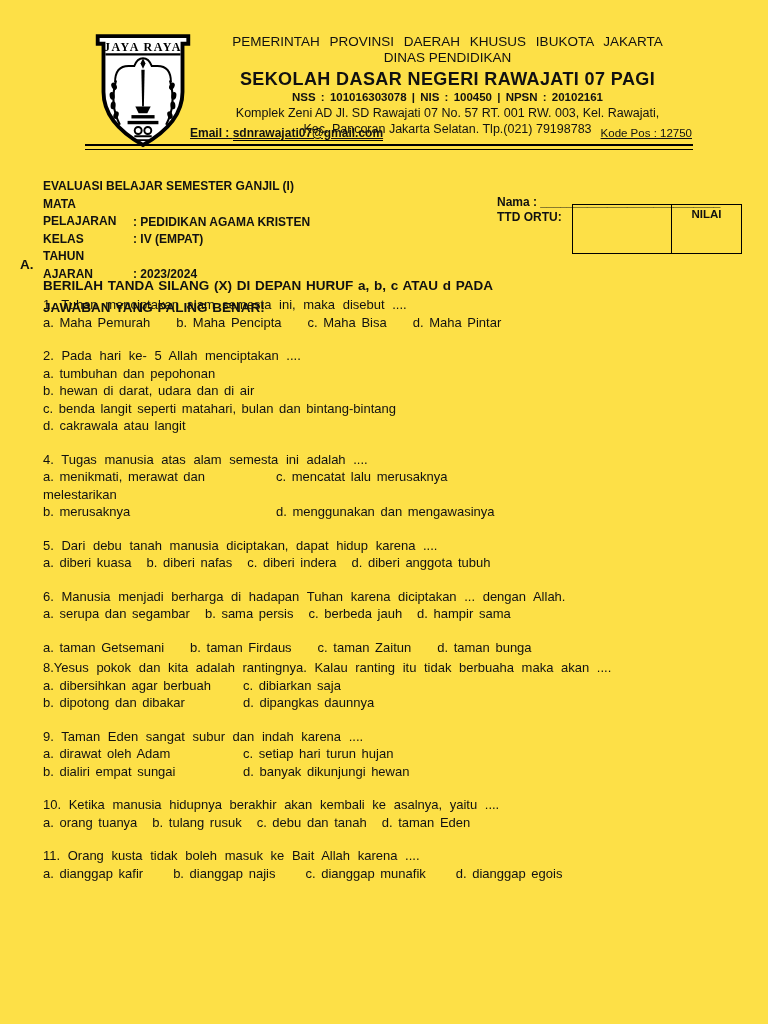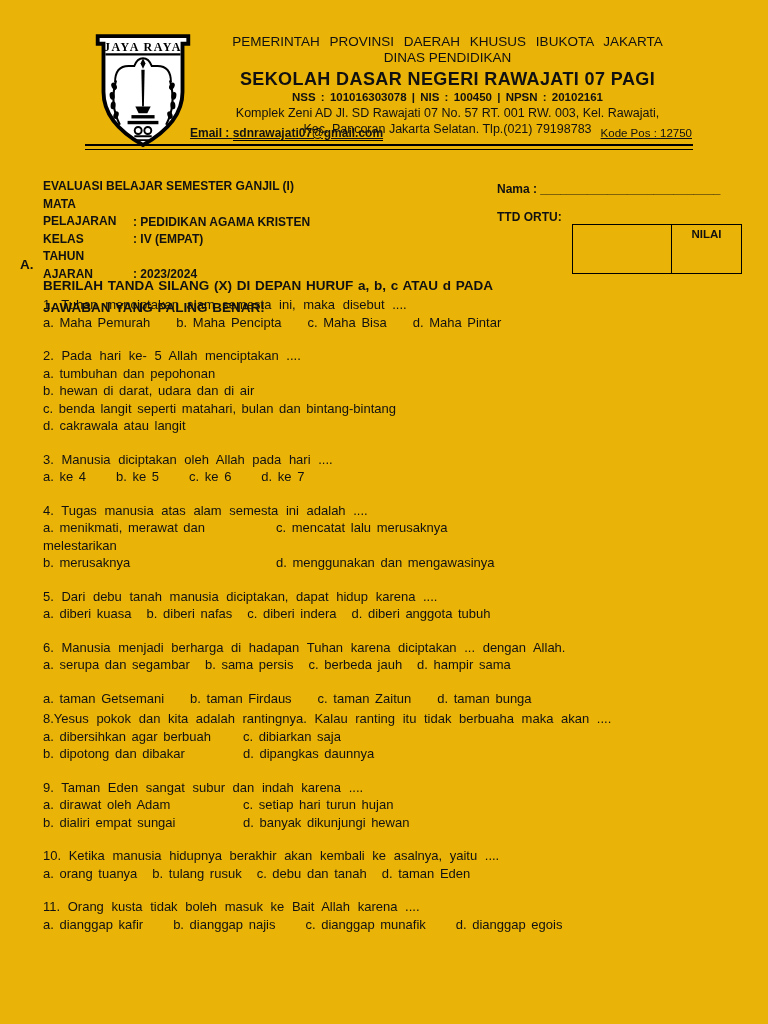--- a/index.html
+++ b/index.html
@@ -1,39 +1,39 @@
 <!DOCTYPE html>
 <html><head>
 <meta charset="utf-8">
 <style>
   html,body{margin:0;padding:0;background:#e8e8e8;}
   .page{
-    position:relative;width:768px;height:1024px;background:#eab308;
+    position:relative;width:768px;height:1024px;background:#fde047;
     font-family:"Liberation Sans", sans-serif;color:#111;overflow:hidden;
     margin:0 auto;
   }
   
   .logo{position:absolute;left:90px;top:31px;width:106px;height:120px;}
   .hdr-text{position:absolute;left:190px;top:33px;width:515px;text-align:center;}
   .hdr-line1{font-size:13.5px;word-spacing:6px;line-height:17px;}
   .hdr-line2{font-size:13.5px;line-height:16px;margin-bottom:2px;}
   .hdr-school{font-size:18px;font-weight:bold;letter-spacing:.4px;line-height:22px;}
   .hdr-ids{font-size:11.5px;font-weight:bold;line-height:15px;word-spacing:2px;}
   .hdr-addr{font-size:12.5px;font-weight:normal;line-height:16px;}
   .hdr-mailrow{position:absolute;left:190px;top:126px;width:502px;display:flex;justify-content:space-between;align-items:baseline;text-decoration:underline;}
   .hdr-email{font-size:12px;font-weight:bold;}
   .hdr-email .mail{border-bottom:1.5px solid #000;}
   .hdr-postal{font-size:11.5px;}
   .sep{position:absolute;left:85px;top:144px;width:608px;height:3px;border-top:2.5px solid #000;border-bottom:1.5px solid #000;}
   
   .info-left{position:absolute;left:43px;top:178px;font-weight:bold;font-size:12px;line-height:17.5px;}
   .info-row .lbl{display:inline-block;width:90px;}
-  .name-line{position:absolute;left:497px;top:182px;font-weight:bold;font-size:12px;}
+  .name-line{position:absolute;left:497px;top:195px;font-weight:bold;font-size:12px;}
   .ttd-label{position:absolute;left:497px;top:210px;font-weight:bold;font-size:12px;}
-  .ttd-box{position:absolute;left:572px;top:204px;width:168px;height:48px;border:1.5px solid #000;display:flex;margin-top:20px;}
+  .ttd-box{position:absolute;left:572px;top:204px;width:168px;height:48px;border:1.5px solid #000;display:flex;}
   .ttd-cell-sign{flex:0 0 98px;}
   .ttd-cell-nilai{flex:1;border-left:1.5px solid #000;text-align:center;font-weight:bold;font-size:11.5px;padding-top:3px;}
   
   .section-a{position:absolute;left:20px;top:254px;display:flex;font-weight:bold;font-size:13.5px;line-height:22px;}
   .section-a .num{flex:0 0 23px;}
   .section-a .txt{width:490px;word-spacing:1px;margin-top:21px;}
   
   .questions{position:absolute;left:43px;top:296px;width:690px;font-size:13px;line-height:17.5px;}
   .q{margin-bottom:16px;}
   .q.tight{margin-bottom:3px;}
@@ -123,29 +123,20 @@
     <div class="q">
       <div class="qtext">2. Pada hari ke- 5 Allah menciptakan ....</div>
       <div class="opts stack">
         <span>a. tumbuhan dan pepohonan</span>
         <span>b. hewan di darat, udara dan di air</span>
         <span>c. benda langit seperti matahari, bulan dan bintang-bintang</span>
         <span>d. cakrawala atau langit</span>
       </div>
     </div>
 
-    <div class="q">
-      <div class="qtext">3. Manusia diciptakan oleh Allah pada hari ....</div>
-      <div class="opts inline" style="gap:30px">
-        <span>a. ke 4</span>
-        <span>b. ke 5</span>
-        <span>c. ke 6</span>
-        <span>d. ke 7</span>
-      </div>
-    </div>
 
     <div class="q">
       <div class="qtext">4. Tugas manusia atas alam semesta ini adalah ....</div>
       <div class="opts twocol" style="grid-template-columns:233px 1fr">
         <span>a. menikmati, merawat dan melestarikan</span>
         <span>c. mencatat lalu merusaknya</span>
         <span>b. merusaknya</span>
         <span>d. menggunakan dan mengawasinya</span>
       </div>
     </div>

